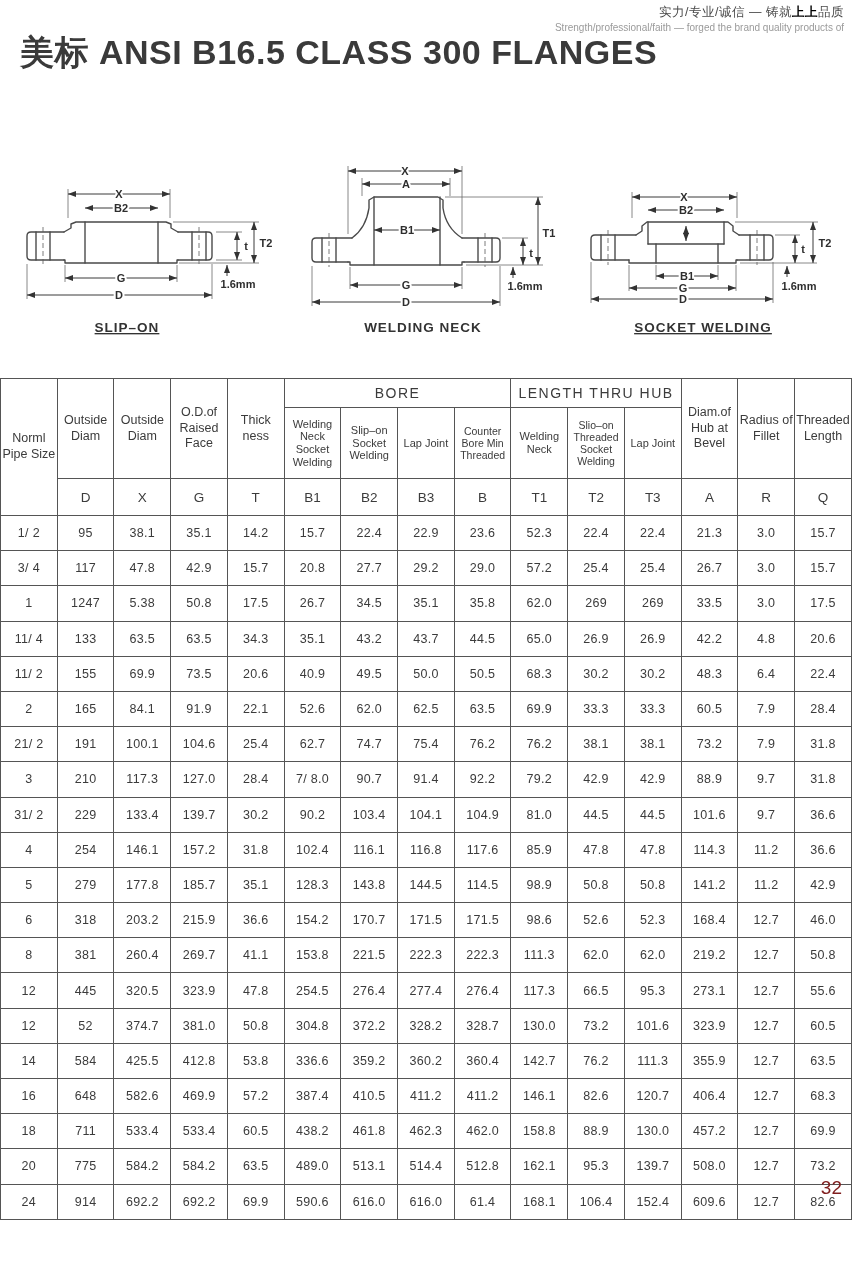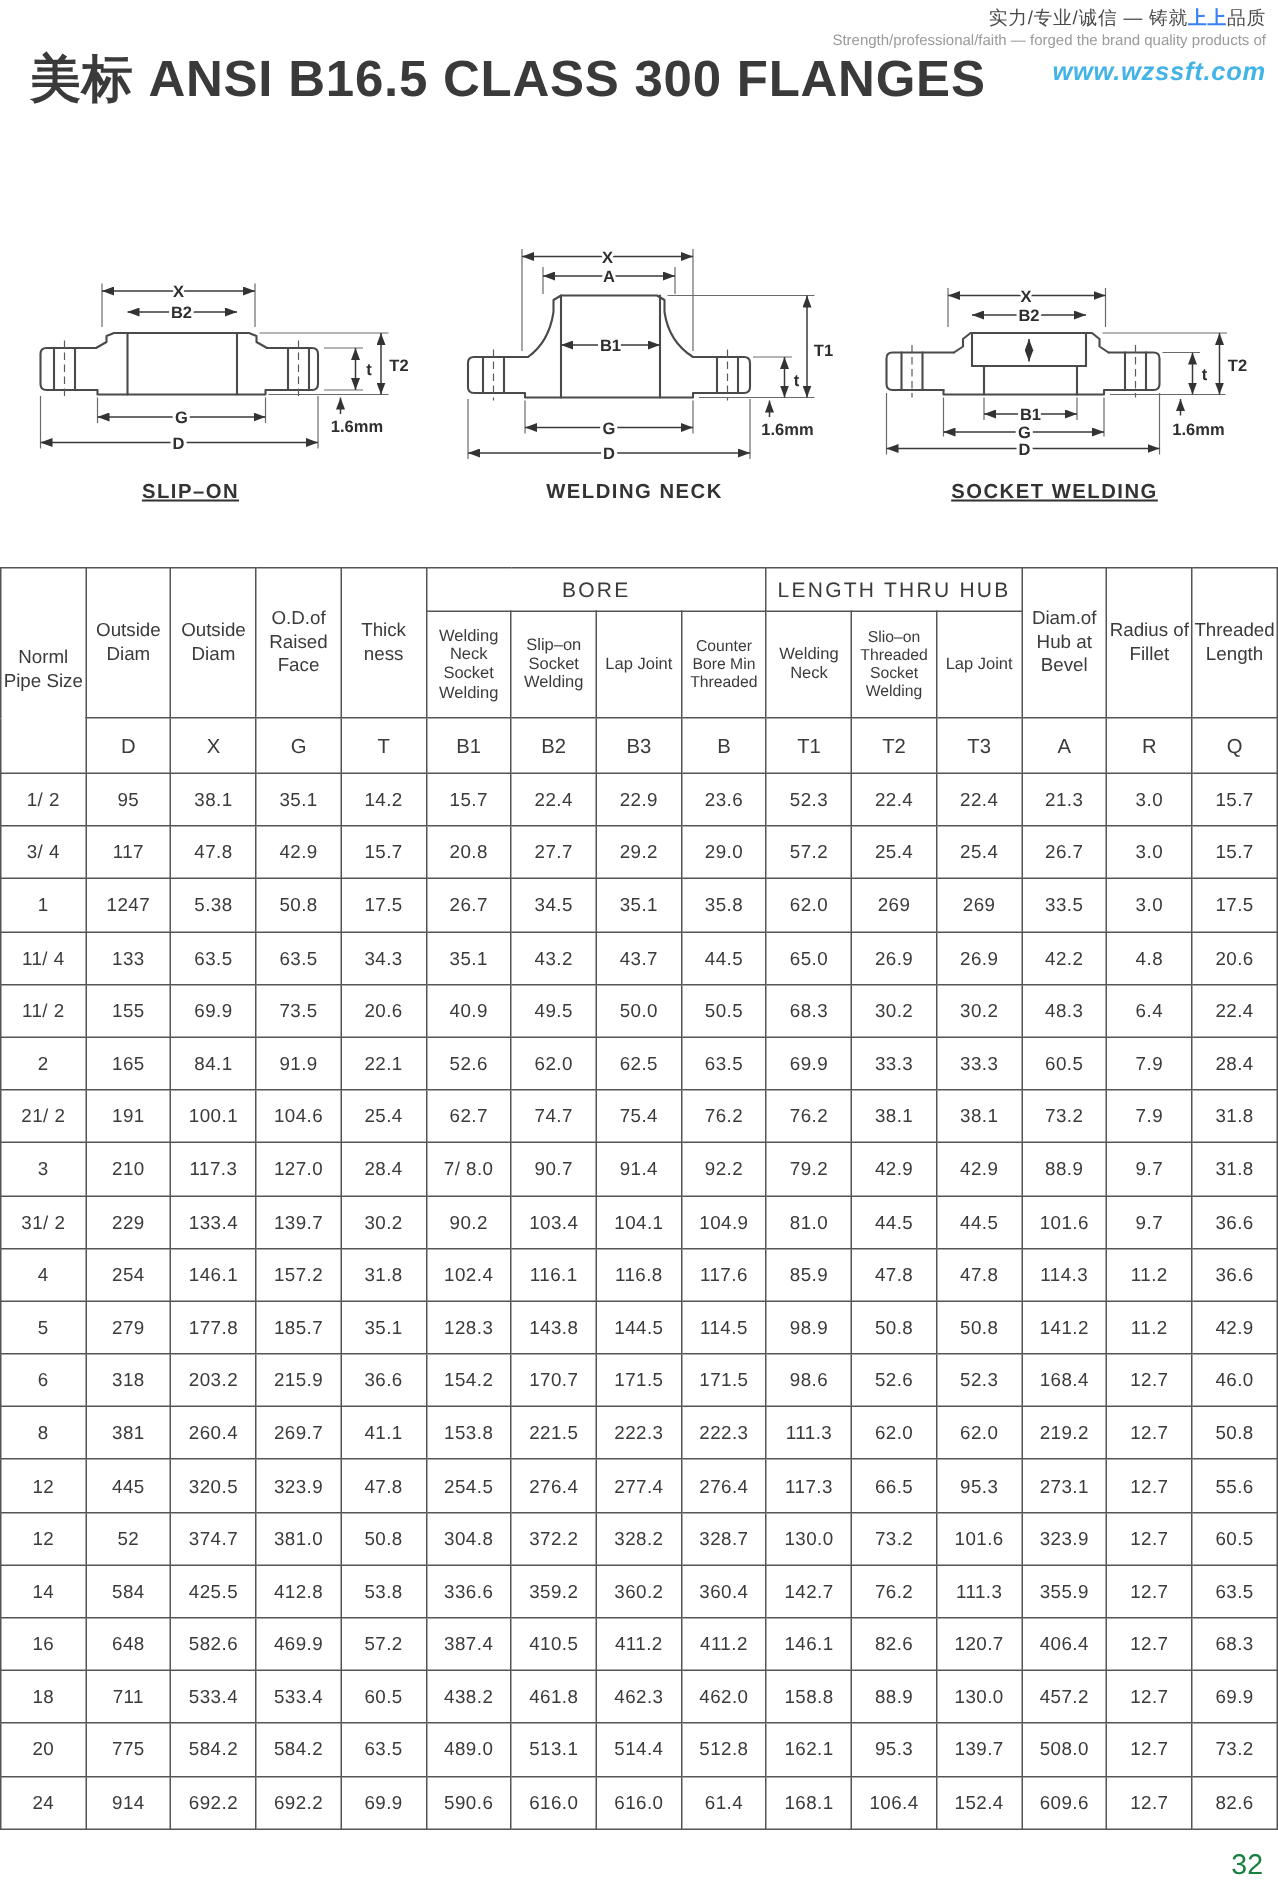--- a/index.html
+++ b/index.html
@@ -1,21 +1,21 @@
 <!DOCTYPE html>
 <html><head>
 <meta charset="utf-8">
 <style>
   html,body{margin:0;padding:0;background:#fff;}
   body{width:852px;height:1261px;position:relative;font-family:"Liberation Sans",sans-serif;color:#3b3b3b;overflow:hidden;}
 
   
   .brand{position:absolute;top:5px;right:8px;text-align:right;line-height:1.25;}
   .brand .cn{font-size:12.5px;color:#4a4a4a;letter-spacing:.5px;}
-  .brand .cn b{color:#3b82f6;}
+  .brand .cn b{color:#000000;}
   .brand .en{font-size:10px;color:#9a9a9a;margin-top:1px;}
   .brand .site{font-size:17px;font-style:italic;color:#44b3e6;margin-top:3px;font-weight:bold;letter-spacing:.5px;}
 
   
   h1.title{position:absolute;top:30px;left:20px;margin:0;font-size:34px;font-weight:600;color:#3a3a3a;letter-spacing:.5px;white-space:nowrap;}
 
   
   svg.figure{position:absolute;top:160px;left:0;}
   .outline{fill:none;stroke:#4a4a4a;stroke-width:1.4;stroke-linejoin:round;stroke-linecap:round;}
   .thin{fill:none;stroke:#6a6a6a;stroke-width:.8;}
@@ -29,29 +29,28 @@
   table.dims{position:absolute;top:378px;left:0;width:852px;border-collapse:collapse;table-layout:fixed;}
   table.dims th,table.dims td{border:1px solid #555;text-align:center;vertical-align:middle;padding:0 1px;font-weight:400;color:#3b3b3b;overflow:hidden;}
   tr.r1 th{height:28px;font-size:13px;}
   tr.r1 th.group{font-size:14px;letter-spacing:1.5px;}
   tr.r2 th{height:70px;font-size:11px;line-height:1.15;}
   tr.r2 th.xs, tr.r1 th.xs{font-size:10.5px;}
   tr.r1 th.side{font-size:12.5px;line-height:1.25;}
   tr.r3 th{height:36px;font-size:13.5px;}
   table.dims td{height:34.2px;font-size:12.5px;letter-spacing:.3px;}
 
-  .page-number{position:absolute;right:10px;top:1233px;font-size:19px;color:#15803d;}
+  .page-number{position:absolute;right:10px;top:1177px;font-size:19px;color:#7f1d1d;}
 </style>
 </head>
 <body>
 
 <div class="brand">
   <div class="cn"><span>实力/专业/诚信 — 铸就</span><b>上上</b><span>品质</span></div>
   <div class="en">Strength/professional/faith — forged the brand quality products of</div>
-  <div class="site">www.wzssft.com</div>
 </div>
 
 <h1 class="title">美标 ANSI B16.5 CLASS 300 FLANGES</h1>
 
 <svg class="figure" width="852" height="200" viewBox="0 0 852 200">
   <defs>
     <marker id="ar" viewBox="0 0 8 6" refX="8" refY="3" markerWidth="8" markerHeight="6" orient="auto-start-reverse">
       <path d="M0,0 L8,3 L0,6 z" fill="#333"></path>
     </marker>
   </defs>

